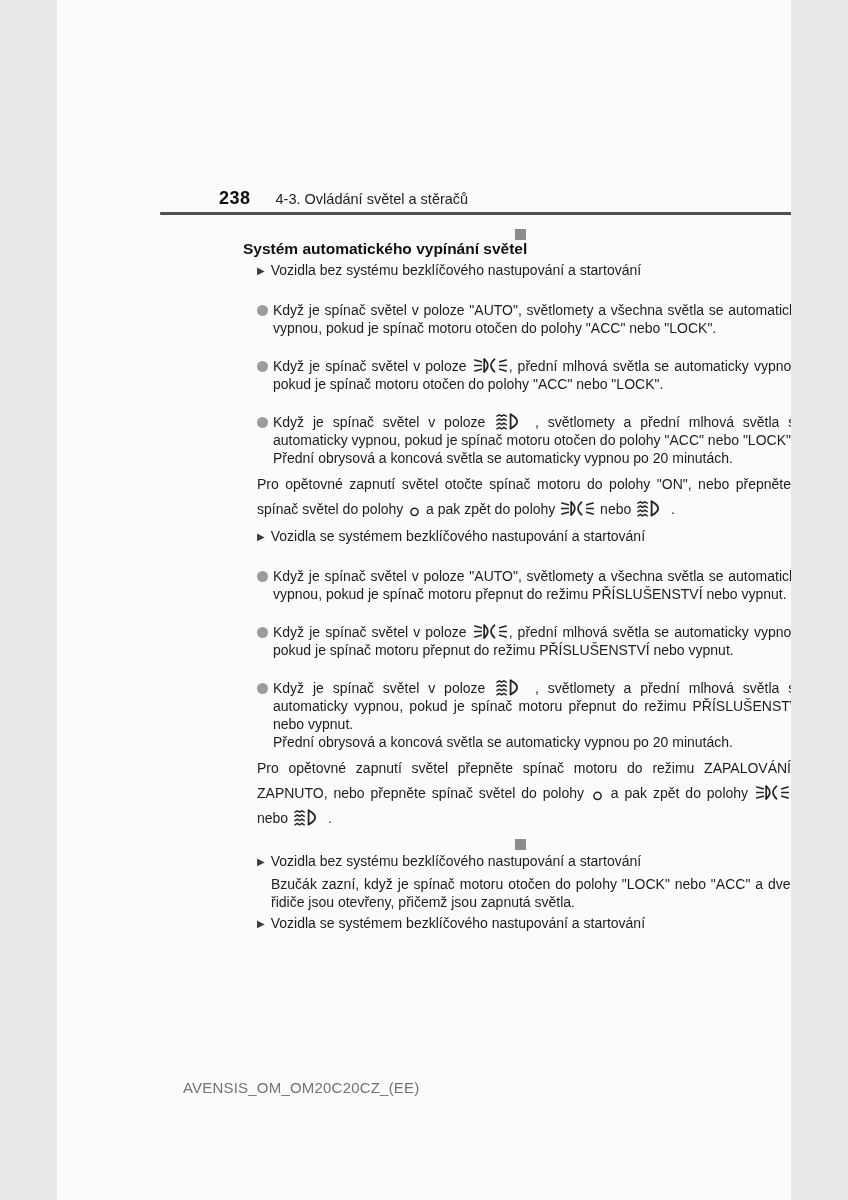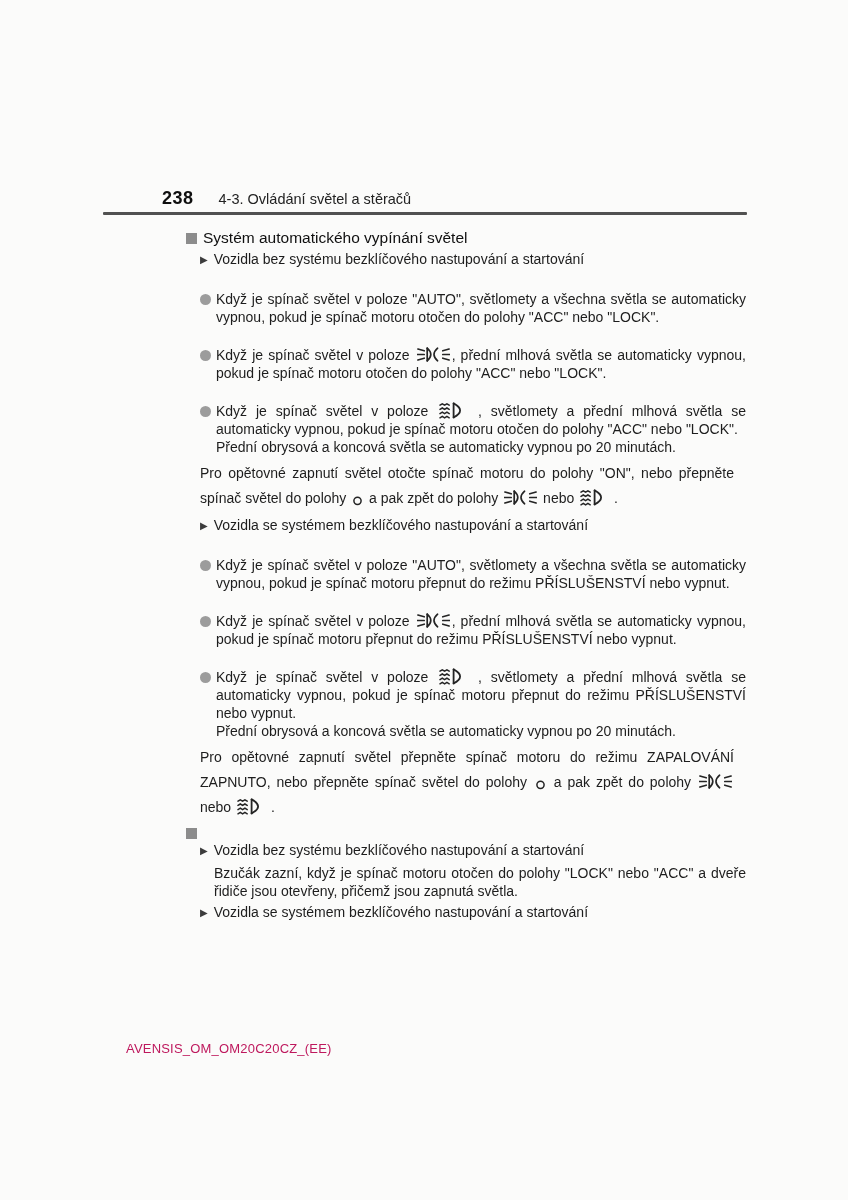--- a/index.html
+++ b/index.html
@@ -2,45 +2,45 @@
 <html lang="cs"><head>
 <meta charset="utf-8">
 <style>
   :root{
     --text:#1d1d1d; --heading:#101010; --rule:#515151;
     --square:#8c8c8c; --dot:#9c9c9c; --arrow:#3c3c3c; --bg:#fbfbfa;
   }
   html,body{margin:0;padding:0;}
   body{background:#e8e8e8;font-family:"Liberation Sans","DejaVu Sans",sans-serif;}
   .page{
-    position:relative;width:848px;height:1200px;margin:0 auto;
+    position:relative;width:734px;height:1200px;margin:0 auto;
     background:var(--bg);color:var(--text);overflow:hidden;
   }
   
   .hdr{position:absolute;top:188px;left:162px;display:flex;align-items:baseline;}
   .pagenum{font-weight:bold;font-size:18px;letter-spacing:.5px;color:#0e0e0e;}
   .chapter{margin-left:25px;font-size:14.5px;color:#222;}
   .rule{position:absolute;top:212px;left:103px;width:644px;height:3px;background:var(--rule);border-radius:1px;}
   
   .content{position:absolute;top:221px;left:186px;width:560px;font-size:14px;line-height:18px;}
-  .sec-heading{display:flex;align-items:baseline;font-size:15.5px;line-height:19px;font-weight:normal;color:var(--heading);margin:7px 0 3px;}
+  .sec-heading{display:flex;align-items:baseline;font-size:15.5px;line-height:19px;font-weight:bold;color:var(--heading);margin:7px 0 3px;flex-direction:column;}
   .sq{flex:0 0 auto;width:11px;height:11px;background:var(--square);margin-right:6px;position:relative;top:1px;align-self:center;}
   .trigger{margin:2px 0 2px 14px;display:flex;align-items:baseline;}
   .tri{flex:0 0 auto;font-size:10px;color:var(--arrow);margin-right:6px;position:relative;top:-1px;}
   .bullet{margin:20px 0 4px 14px;display:flex;}
   .dot{flex:0 0 auto;width:11px;height:11px;border-radius:50%;background:var(--dot);margin:4px 5px 0 0;}
   .btext{flex:1 1 auto;text-align:justify;}
   .para{margin:3px 0 3px 28px;text-align:justify;}
   .para.loose{line-height:25px;margin:5px 12px 5px 14px;}
   
   .sym{display:inline-block;vertical-align:-3px;line-height:0;margin:0 2px;}
   .sym svg{display:block;}
   .sym path,.sym circle{stroke:#242424;fill:none;}
   
-  .ftr{position:absolute;top:1041px;left:126px;font-size:13px;color:#be185d;letter-spacing:.2px;}
+  .ftr{position:absolute;top:1079px;left:126px;font-size:15px;color:#737373;letter-spacing:.2px;}
 </style>
 </head>
 <body>
 
 <div class="page">
 
   <div class="hdr">
     <span class="pagenum">238</span>
     <span class="chapter">4-3. Ovládání světel a stěračů</span>
   </div>

